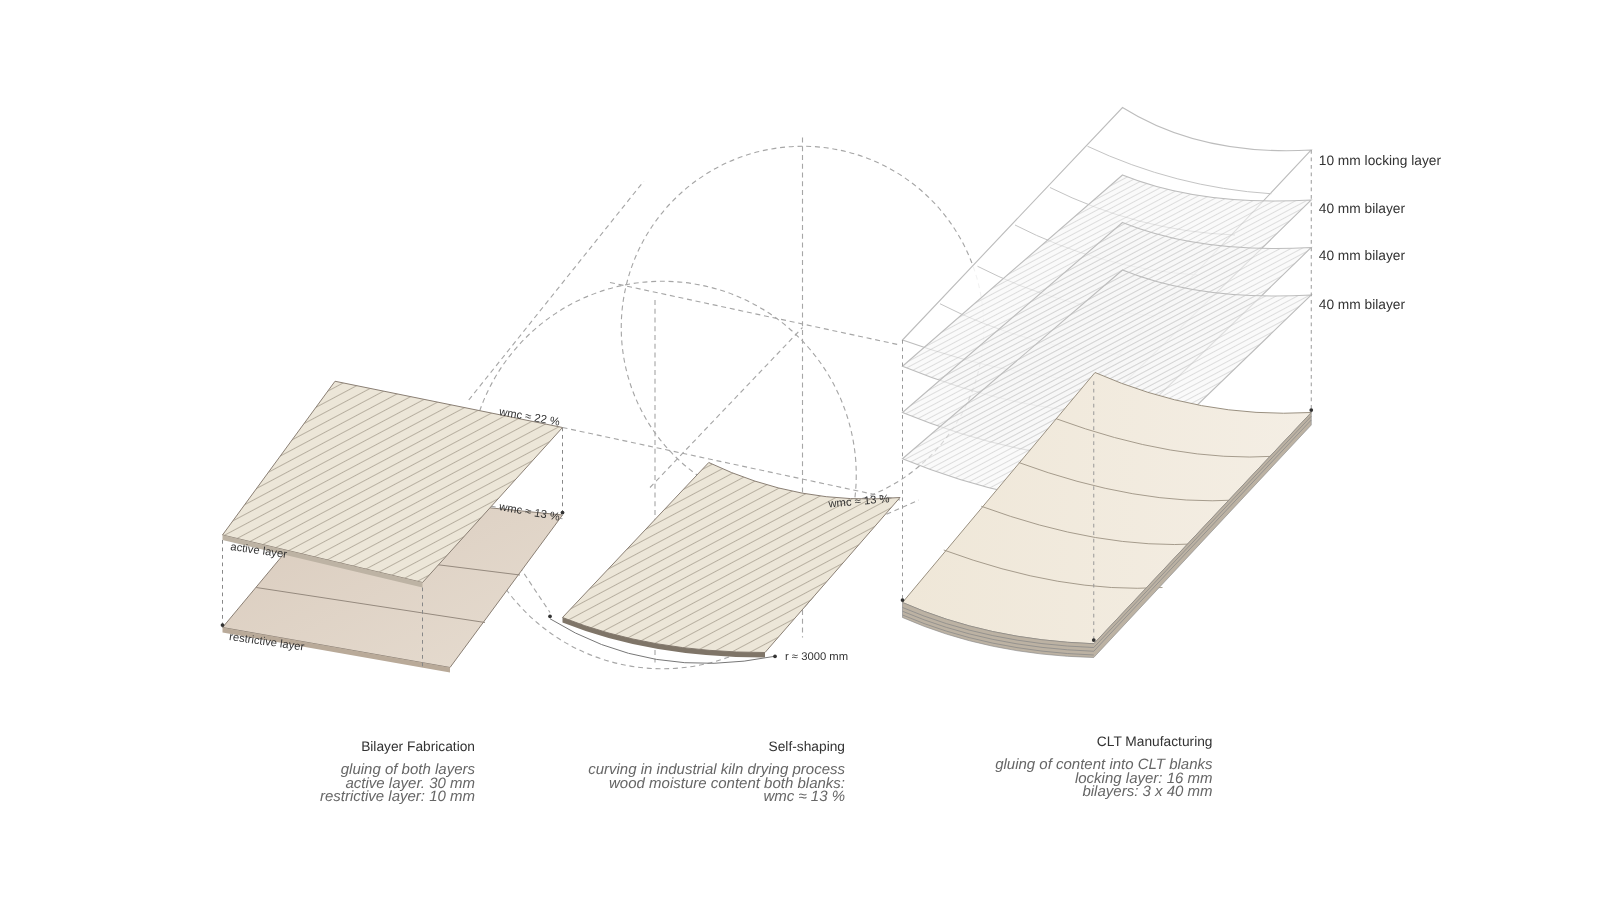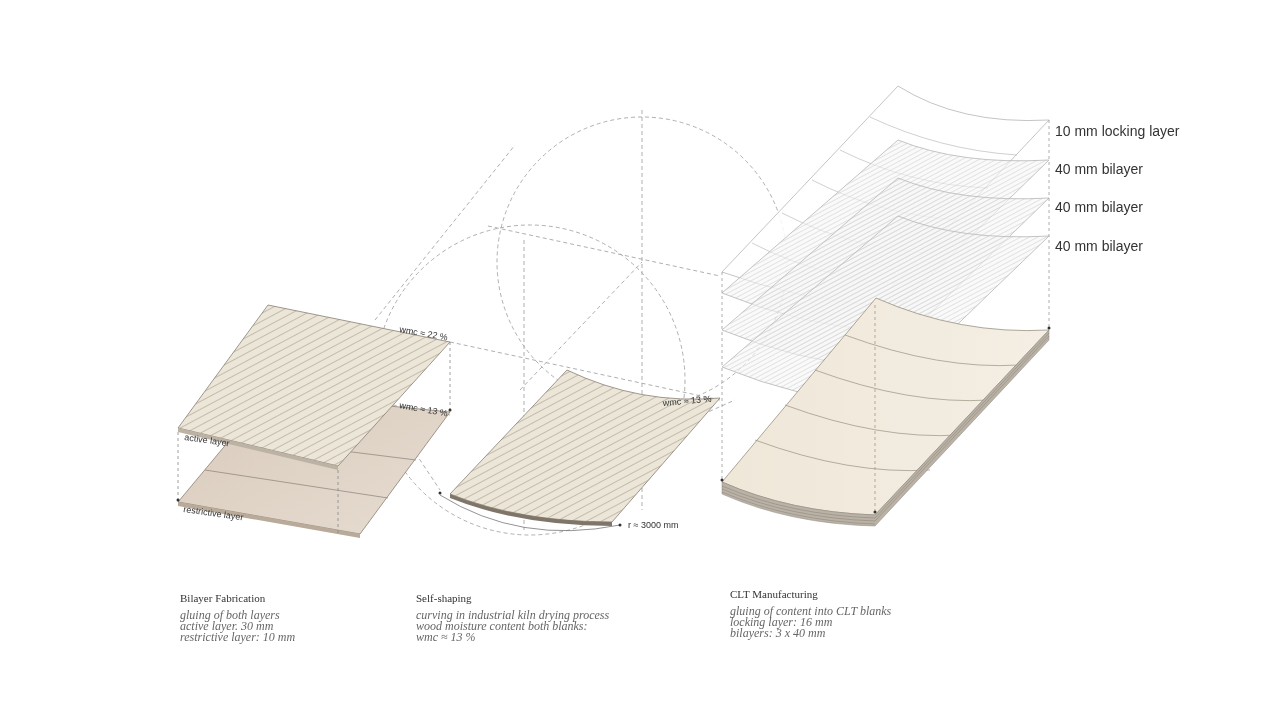--- a/index.html
+++ b/index.html
@@ -4,27 +4,27 @@
   <style>
     html, body { margin: 0; padding: 0; }
     body {
       width: 1280px; height: 720px; overflow: hidden;
       background: #ffffff;
       font-family: "Liberation Sans", sans-serif;
       position: relative;
     }
     #stage { position: absolute; left: 0; top: 0; width: 1280px; height: 720px; }
     .caption {
-      position: absolute; text-align: left; color: #555;
-      font-family: Liberation Serif, serif;
+      position: absolute; text-align: right; color: #555;
+      font-family: Liberation Sans, sans-serif;
     }
     .caption .title { font-size: 11px; color: #333; margin-bottom: 6px; }
     .caption .line { font-size: 12px; font-style: italic; line-height: 11px; color: #666; }
     .svg-label { font-family: "Liberation Sans", sans-serif; fill: #333; }
-    .layer-label { position: absolute; font-size: 14px; color: #333; white-space: nowrap; }
+    .layer-label { position: absolute; font-size: 11px; color: #333; white-space: nowrap; }
   </style>
 </head>
 <body>
 
 <svg id="stage" width="1280" height="720" viewBox="0 0 1280 720">
   <defs>
     <pattern id="hatch" patternUnits="userSpaceOnUse" width="7" height="7" patternTransform="rotate(62)">
       <rect width="7" height="7" fill="#ece6d8"></rect>
       <line x1="0" y1="0" x2="0" y2="7" stroke="#9a9080" stroke-width="1"></line>
     </pattern>

